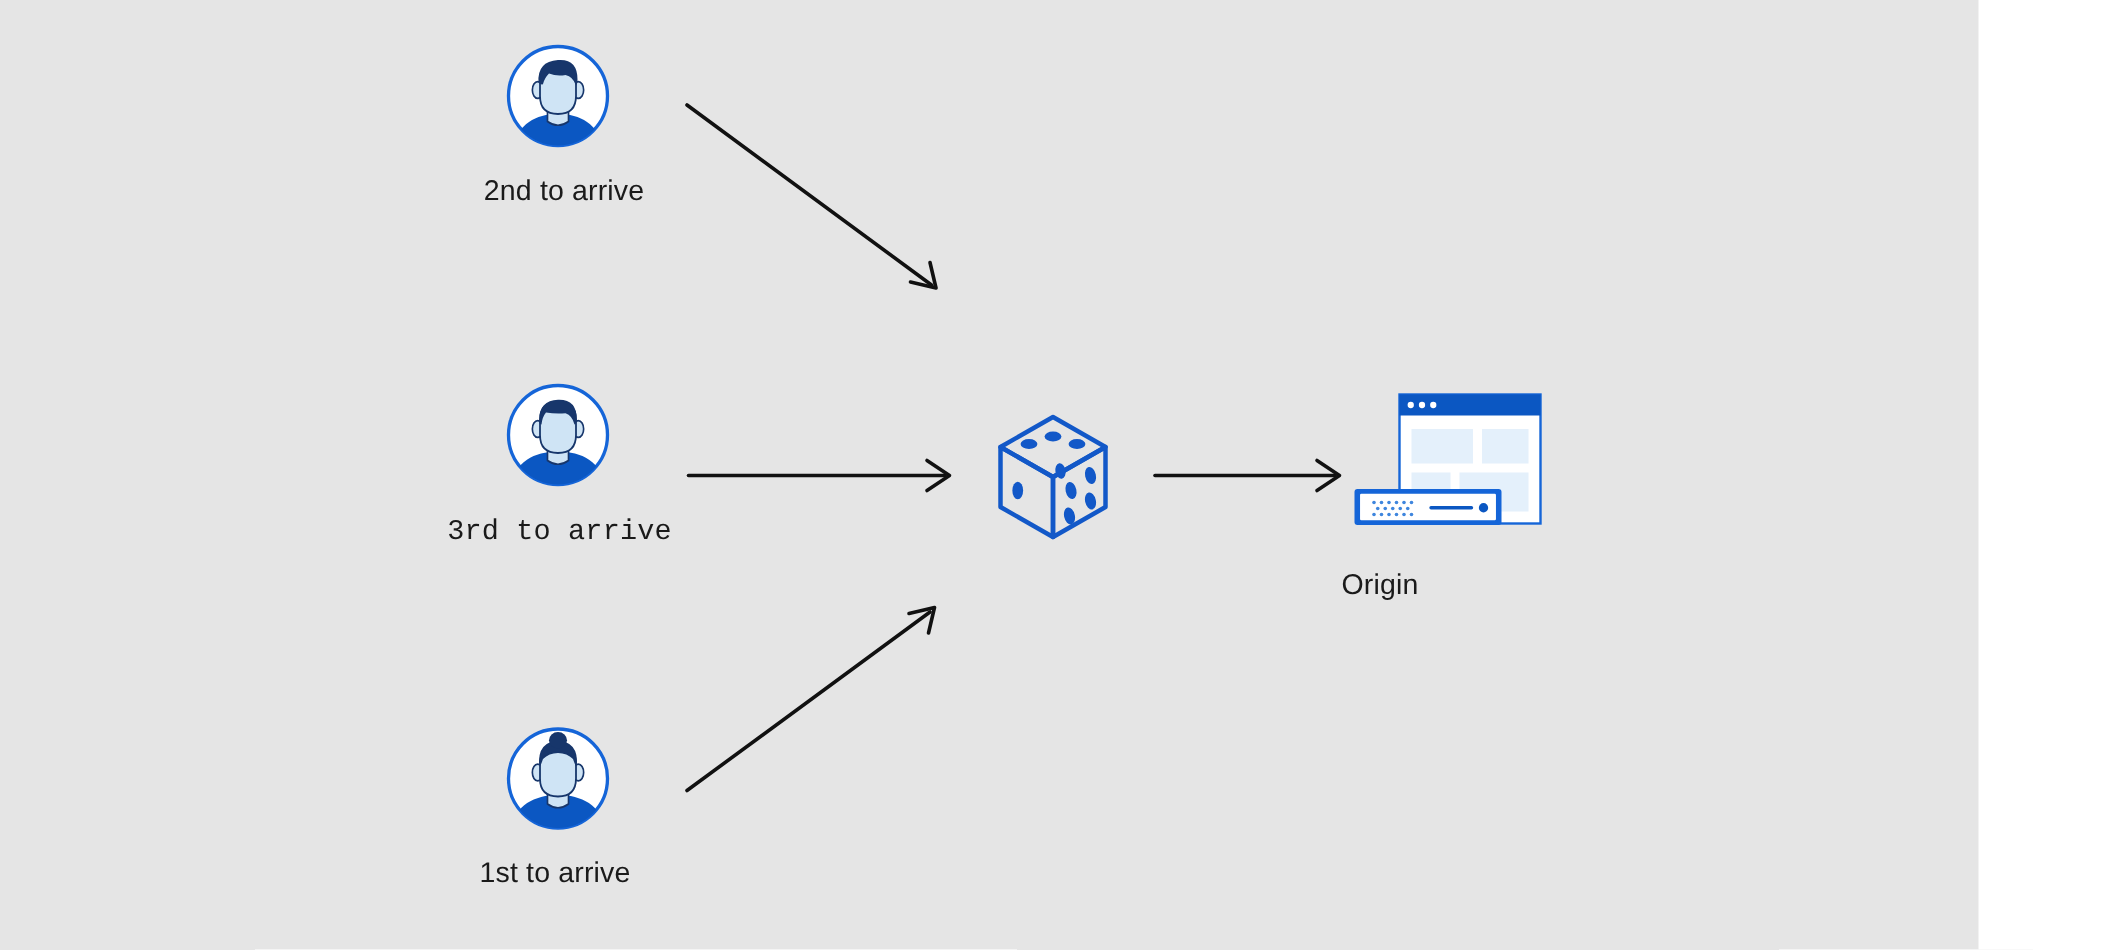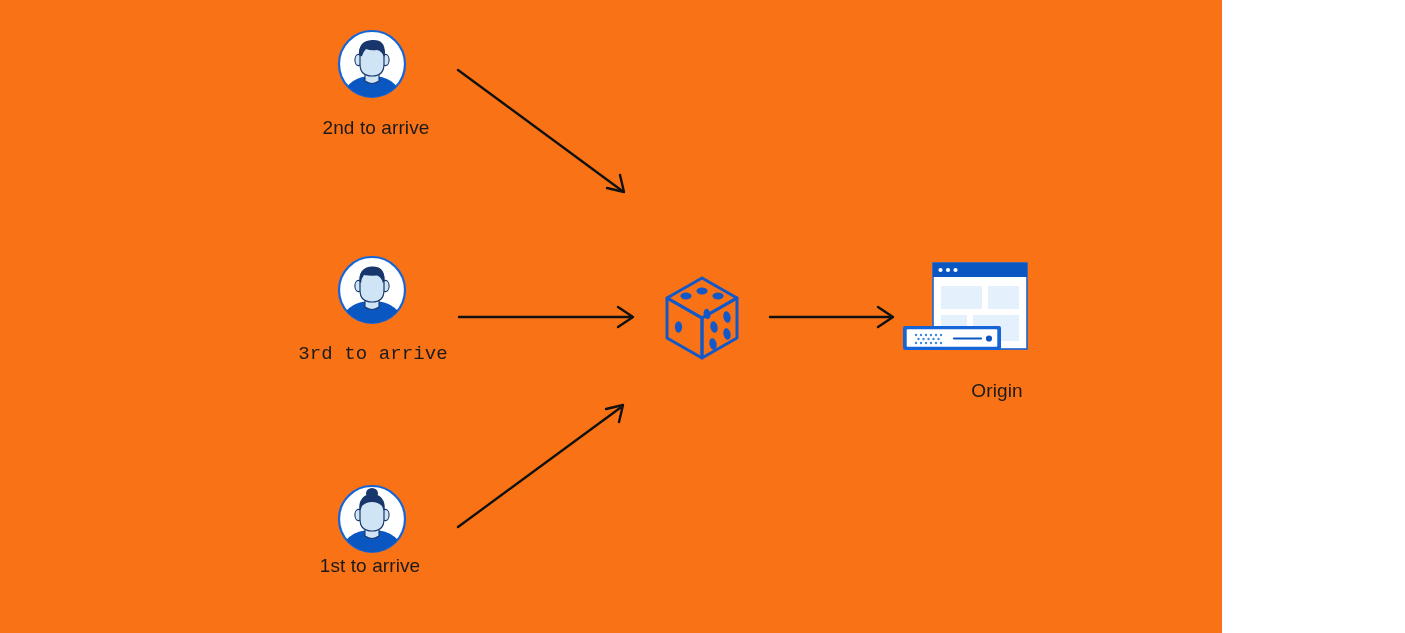--- a/index.html
+++ b/index.html
@@ -6,23 +6,23 @@
     margin: 0;
     padding: 0;
     background: #ffffff;
   }
   body {
     font-family: "Liberation Sans", sans-serif;
     -webkit-font-smoothing: antialiased;
   }
   #canvas {
     position: relative;
-    width: 1222px;
+    width: 1319px;
     height: 633px;
-    background: #f97316;
+    background: #e5e5e5;
     overflow: hidden;
   }
   .avatar-wrap {
     position: absolute;
     width: 72px;
     height: 72px;
   }
   .node-label {
     position: absolute;
     font-size: 19px;
@@ -138,21 +138,21 @@
         <ellipse cx="22.5" cy="32" rx="3.6" ry="5.6" fill="#cfe4f5" stroke="#17366b" stroke-width="1.1"></ellipse>
         <ellipse cx="49.5" cy="32" rx="3.6" ry="5.6" fill="#cfe4f5" stroke="#17366b" stroke-width="1.1"></ellipse>
         <path d="M24 26 q0 -12 12 -12 q12 0 12 12 v10 q0 12 -12 12 q-12 0 -12 -12 Z" fill="#cfe4f5" stroke="#17366b" stroke-width="1.2"></path>
 
         <path d="M24 28 q-1 -14 12 -15 q13 1 12 15 q-1 -2 -2 -5 q-4 -4 -10 -4 q-6 0 -10 4 q-1 3 -2 5 Z" fill="#17366b"></path>
         <path d="M23.5 27 q-1 -10 5 -14 q3 -2 7.5 -2 q4.5 0 7.5 2 q6 4 5 14 q-2 -9 -12.5 -9 q-10.5 0 -12.5 9 Z" fill="#17366b"></path>
         <ellipse cx="36" cy="10.5" rx="6" ry="5.5" fill="#17366b"></ellipse>
       </g>
     </svg>
   </div>
-  <div class="node-label" style="left:370px; top:554px; transform:translateX(-50%);">1st to arrive</div>
+  <div class="node-label" style="left:370px; top:571px; transform:translateX(-50%);">1st to arrive</div>
 
   <div class="dice-wrap" style="left:659px; top:272px;">
     <svg width="86" height="92" viewBox="0 0 86 92">
       <g fill="none" stroke="#1258c8" stroke-width="3" stroke-linejoin="round" stroke-linecap="round">
 
         <path d="M43 6 L78 26 L43 46 L8 26 Z"></path>
 
         <path d="M8 26 L43 46 L43 86 L8 66 Z"></path>
 
         <path d="M78 26 L78 66 L43 86 L43 46 Z"></path>
@@ -215,15 +215,15 @@
             <circle cx="34" cy="85" r="1.2"></circle>
           <circle cx="39" cy="85" r="1.2"></circle>
             <circle cx="44" cy="85" r="1.2"></circle>
         </g>
 
         <line x1="57" y1="80.5" x2="84" y2="80.5" stroke="#0b57c2" stroke-width="2.2" stroke-linecap="round"></line>
         <circle cx="92" cy="80.5" r="3.1" fill="#0b57c2"></circle>
       </g>
     </svg>
   </div>
-  <div class="node-label" style="left:997px; top:379px; transform:translateX(-50%);">Origin</div>
+  <div class="node-label" style="left:920px; top:379px; transform:translateX(-50%);">Origin</div>
 
 </div>
 
 </body></html>

